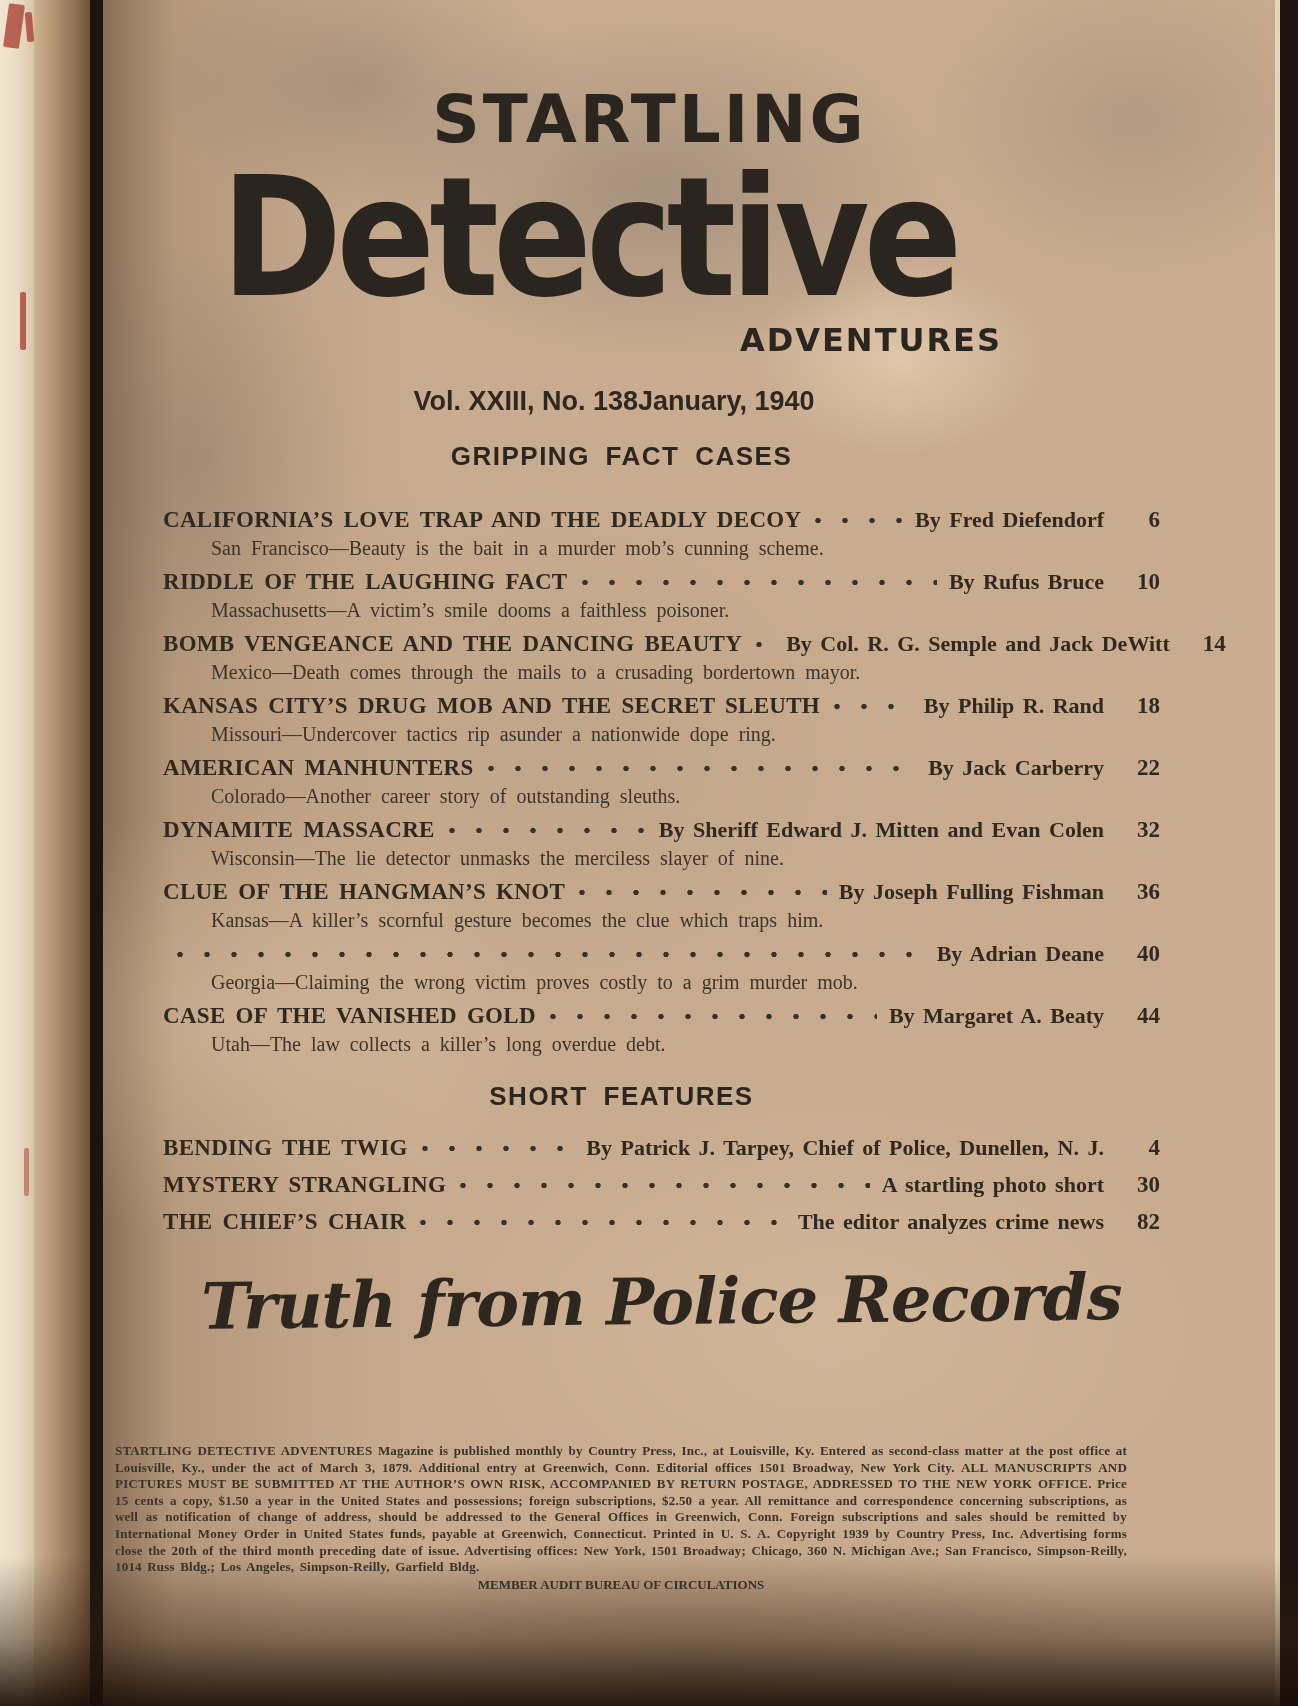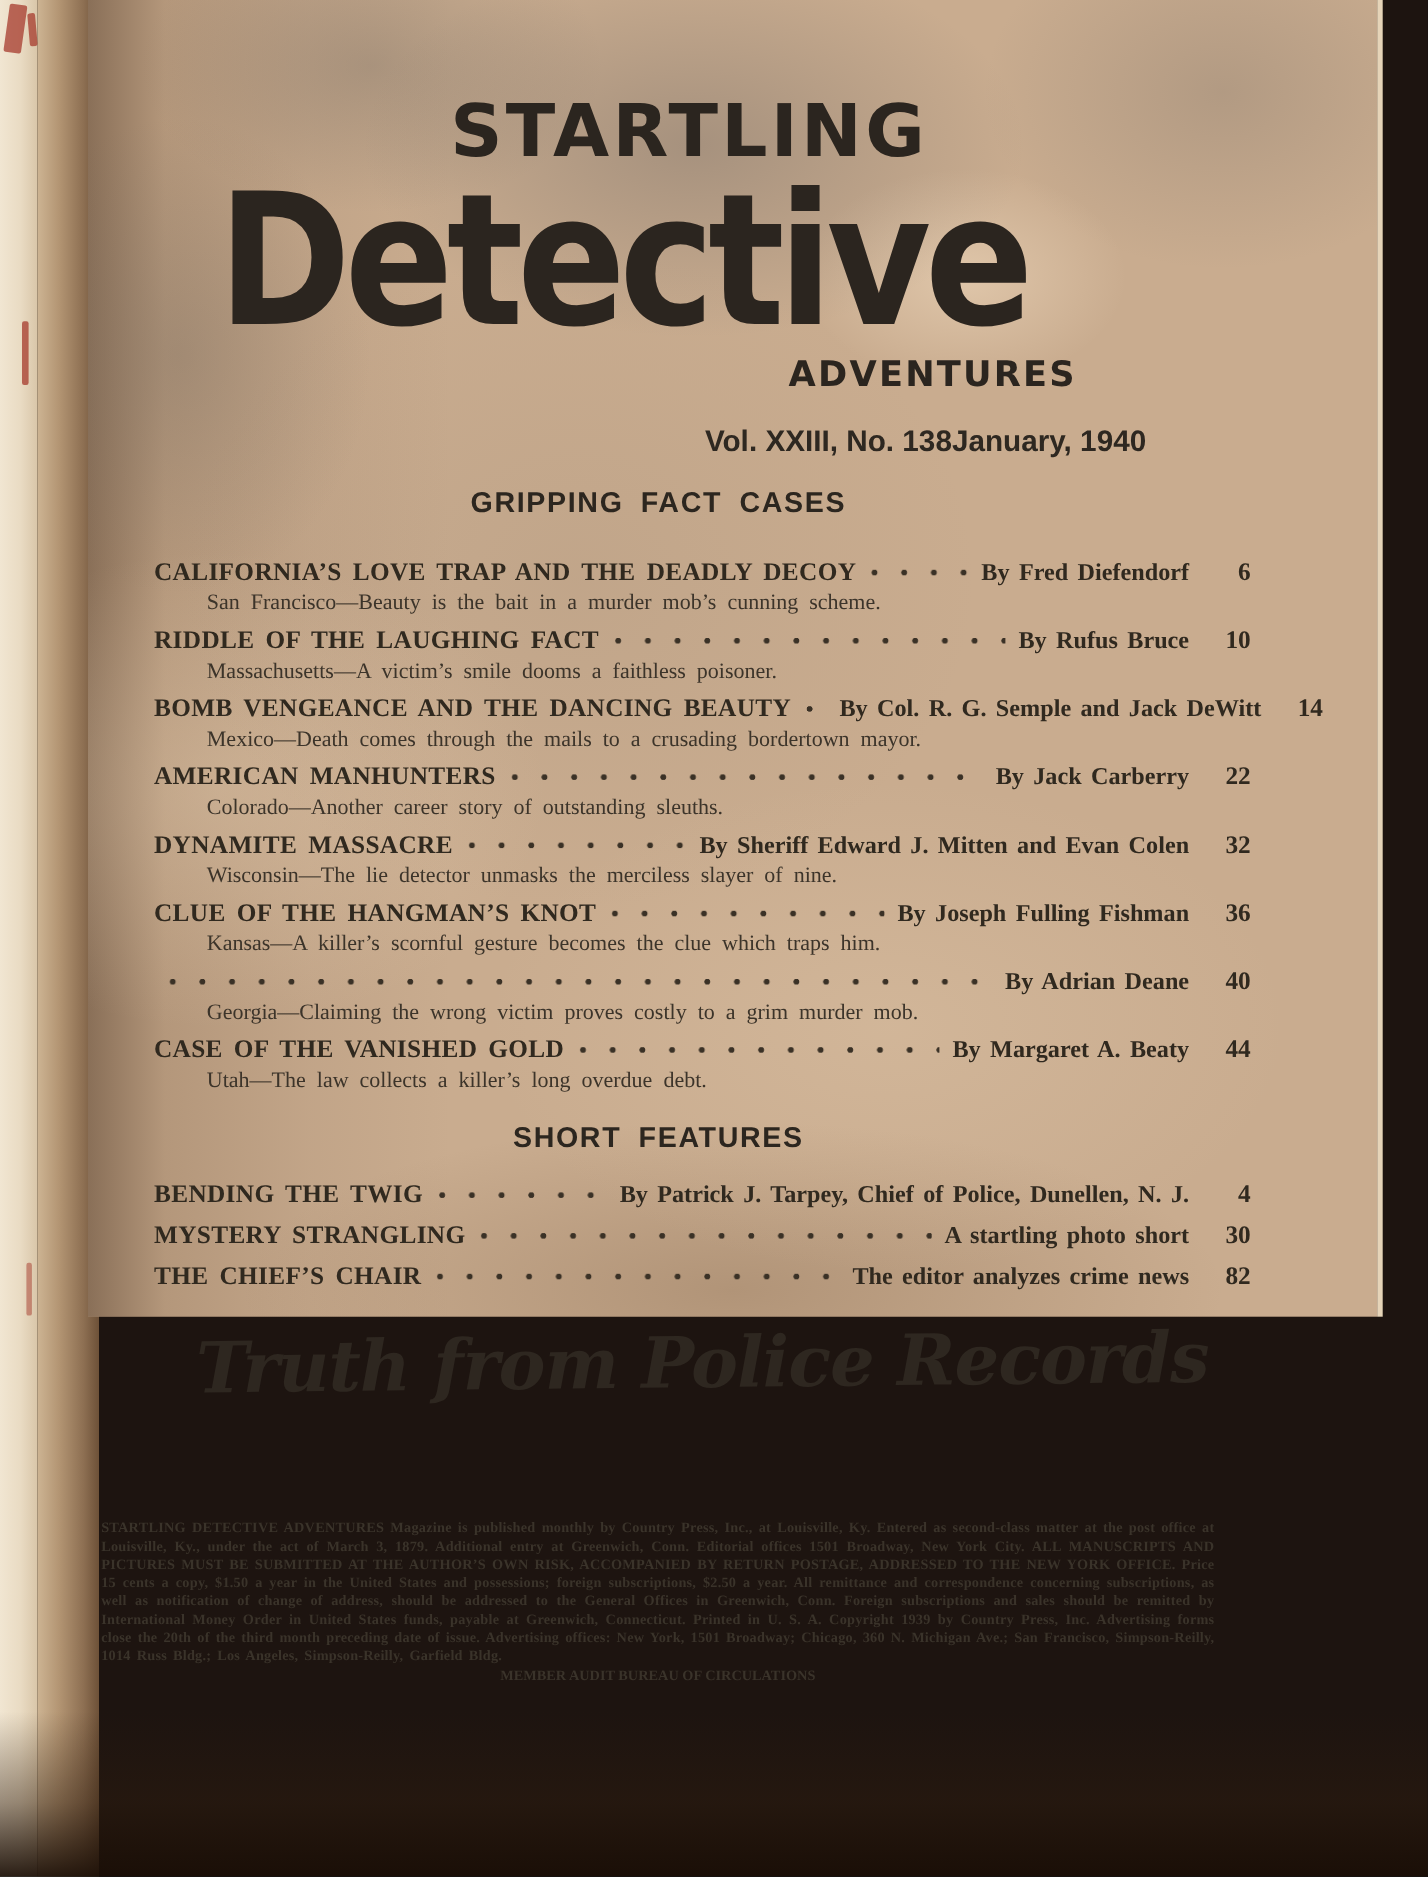--- a/index.html
+++ b/index.html
@@ -20,21 +20,21 @@
     background:linear-gradient(90deg,#cdb493 0%,#b39573 35%,#8d6f52 75%,#6d5138 100%);
   }
   .red-mark{position:absolute;background:#a53a2c;opacity:.75;border-radius:2px;}
   .red-mark.m1{left:6px;top:4px;width:16px;height:44px;transform:rotate(8deg);}
   .red-mark.m2{left:26px;top:12px;width:7px;height:30px;transform:rotate(-5deg);}
   .red-mark.m3{left:20px;top:292px;width:6px;height:58px;}
   .red-mark.m4{left:24px;top:1148px;width:5px;height:48px;opacity:.5;}
 
   
   .page{
-    position:absolute;left:80px;top:0;width:1172px;height:1197px;
+    position:absolute;left:103px;top:0;width:1172px;height:1706px;
     color:#332b23;
     background:
       radial-gradient(ellipse 430px 250px at 47% 11%, rgba(104,98,95,.36), transparent 70%),
       radial-gradient(ellipse 300px 190px at 22% 5%, rgba(110,102,94,.32), transparent 70%),
       radial-gradient(ellipse 250px 310px at 7% 27%, rgba(116,105,94,.30), transparent 70%),
       radial-gradient(ellipse 210px 140px at 68% 21%, rgba(242,220,192,.55), transparent 70%),
       radial-gradient(ellipse 310px 230px at 88% 7%, rgba(118,108,99,.28), transparent 70%),
       radial-gradient(ellipse 520px 430px at 38% 44%, rgba(150,130,110,.16), transparent 70%),
       radial-gradient(ellipse 430px 310px at 10% 60%, rgba(236,212,182,.32), transparent 70%),
       radial-gradient(ellipse 520px 320px at 62% 78%, rgba(231,207,177,.28), transparent 70%),
@@ -65,21 +65,21 @@
     transform:scaleY(1.14);transform-origin:50% 40%;
   }
   .mast-sub{
     font-family:"DejaVu Sans", sans-serif;font-weight:bold;
     font-size:32px;letter-spacing:2px;color:#2b251f;
     text-align:right;margin-right:158px;line-height:40px;margin-top:6px;
   }
 
   
   .issue-row{
-    display:flex;justify-content:flex-end;align-items:baseline;
+    display:flex;justify-content:center;align-items:baseline;
     margin-top:26px;padding-right:95px;
     font-family:"Liberation Sans", sans-serif;font-weight:bold;
     font-size:27px;color:#2e2821;
   }
 
   .section-heading{
     font-family:"Liberation Sans", sans-serif;font-weight:bold;
     font-size:26px;letter-spacing:1.5px;word-spacing:7px;color:#2c261f;
     text-align:center;margin:24px 0 0 0;transform:translateX(-40px);
   }
@@ -178,20 +178,29 @@
   <div class="toc-row">
     <div class="toc-line">
       <span class="toc-title">BOMB VENGEANCE AND THE DANCING BEAUTY</span>
       <span class="toc-dots"></span>
       <span class="toc-author">By Col. R. G. Semple and Jack DeWitt</span>
       <span class="toc-page">14</span>
     </div>
     <div class="toc-subtitle">Mexico—Death comes through the mails to a crusading bordertown mayor.</div>
   </div>
 
+  <div class="toc-row">
+    <div class="toc-line">
+      <span class="toc-title">KANSAS CITY’S DRUG MOB AND THE SECRET SLEUTH</span>
+      <span class="toc-dots"></span>
+      <span class="toc-author">By Philip R. Rand</span>
+      <span class="toc-page">18</span>
+    </div>
+    <div class="toc-subtitle">Missouri—Undercover tactics rip asunder a nationwide dope ring.</div>
+  </div>
 
   <div class="toc-row">
     <div class="toc-line">
       <span class="toc-title">AMERICAN MANHUNTERS</span>
       <span class="toc-dots"></span>
       <span class="toc-author">By Jack Carberry</span>
       <span class="toc-page">22</span>
     </div>
     <div class="toc-subtitle">Colorado—Another career story of outstanding sleuths.</div>
   </div>

